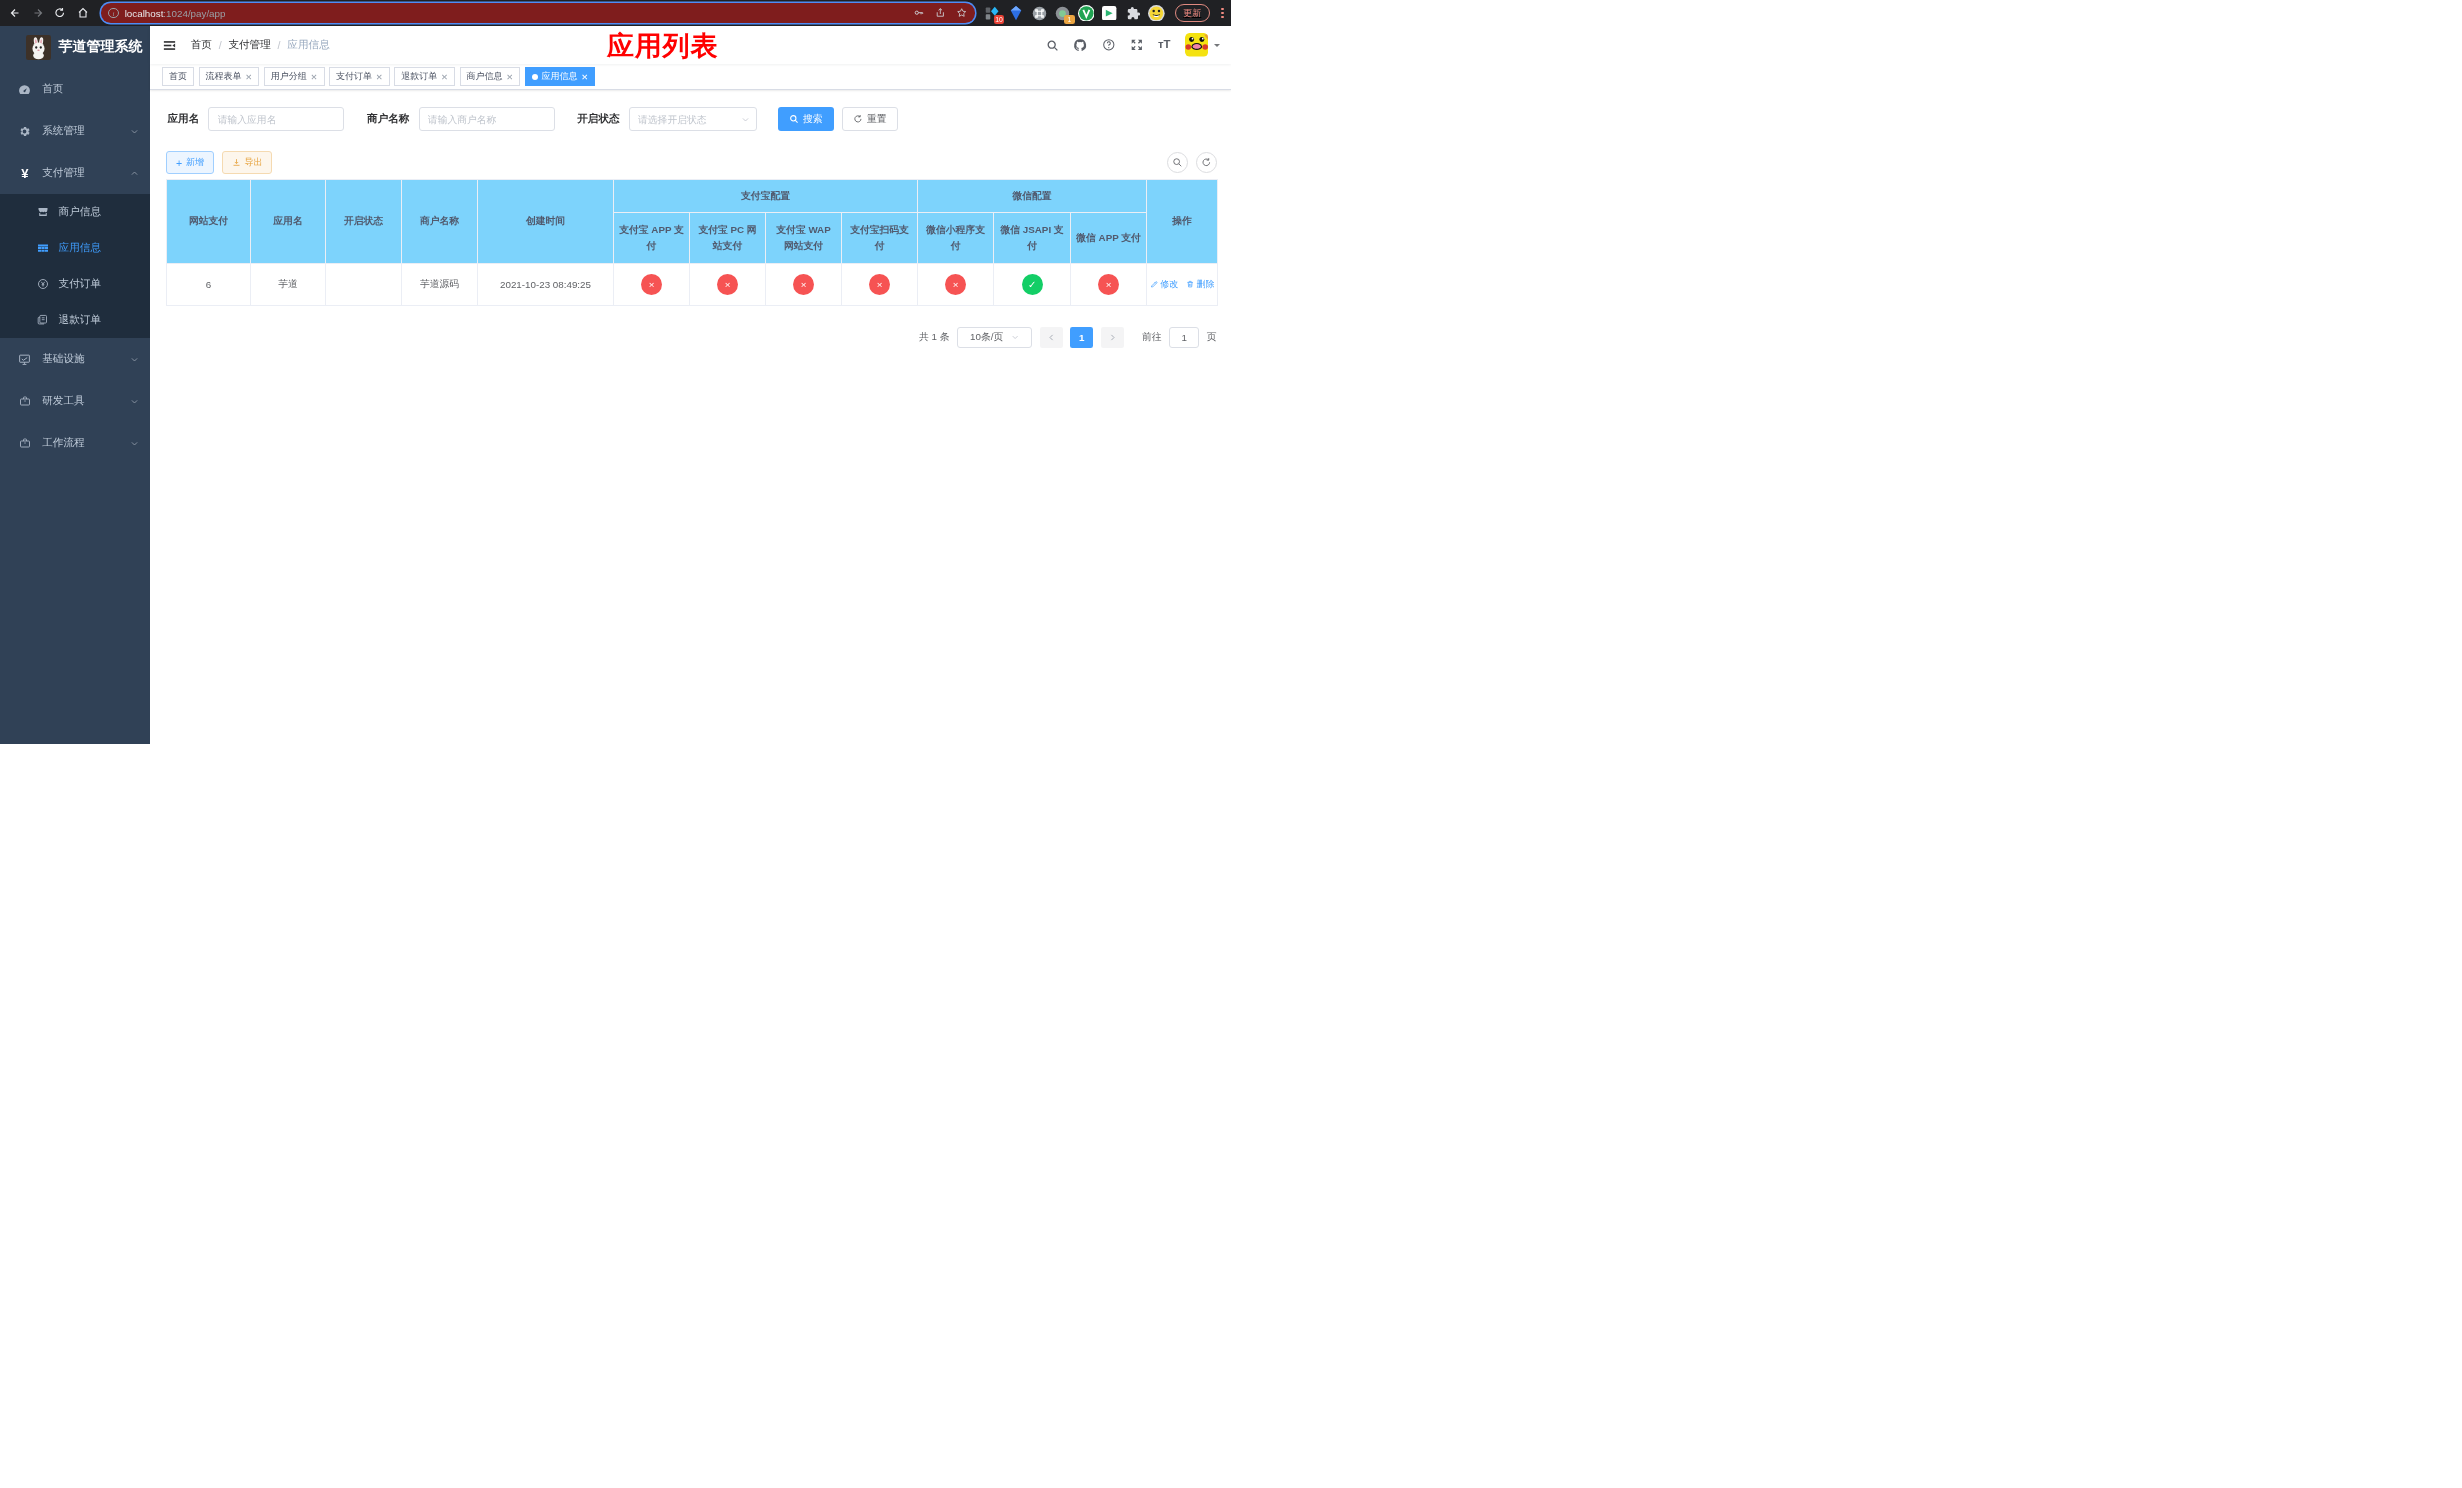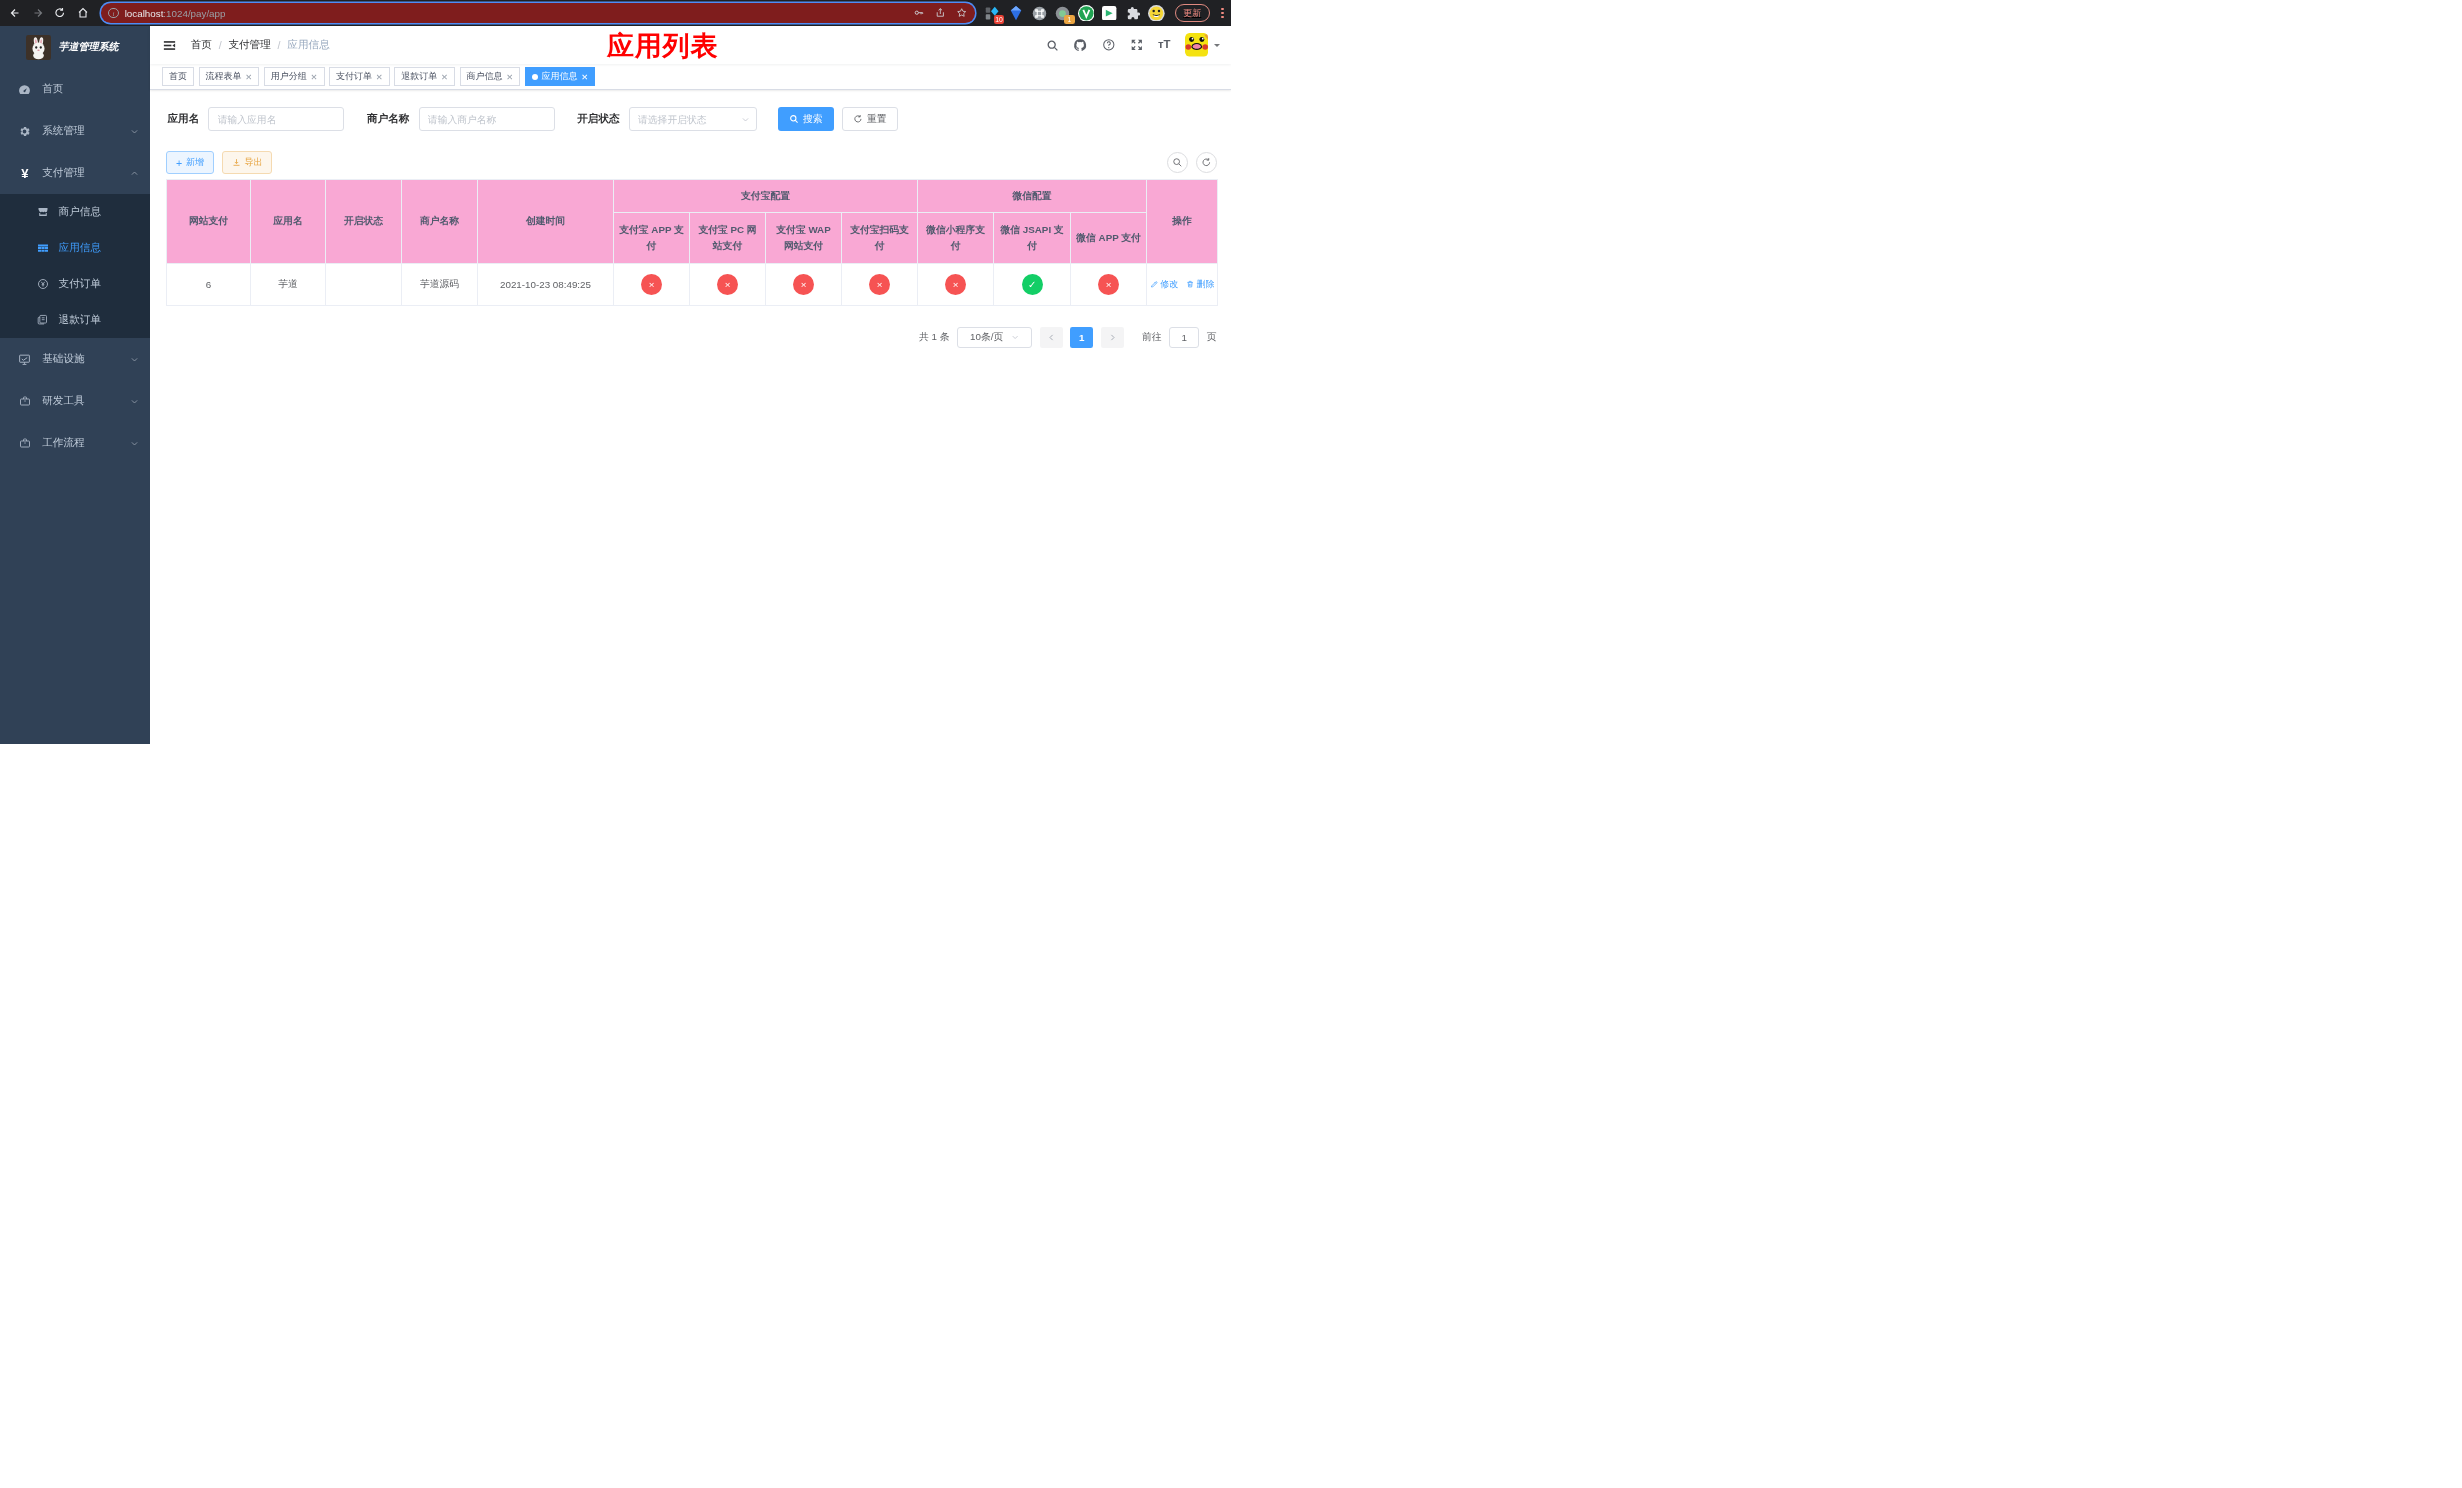--- a/index.html
+++ b/index.html
@@ -28,21 +28,21 @@
   .chrome-dots { display:flex; flex-direction:column; gap:1.5px; margin:0 1.5px 0 4.5px; }
   .chrome-dots i { width:2.3px; height:2.3px; border-radius:50%; background:#f28b82; }
 
   
   .app { display:flex; height:719px; }
 
   
   .sidebar { width:150px; background:#304156; flex:0 0 auto; display:flex; flex-direction:column; }
   .logo-row { height:42px; display:flex; align-items:center; gap:7.6px; padding:0 0 0 26px; }
   .logo-img { width:25px; height:25px; border-radius:2.3px; overflow:hidden; flex:0 0 auto; }
-  .logo-title { color:#fff; font-size:10px; font-weight:bold; white-space:nowrap;font-style:italic; }
+  .logo-title { color:#fff; font-size:14px; font-weight:bold; white-space:nowrap; }
   .menu { flex:1; overflow:hidden; }
   .m-item { height:42px; display:flex; align-items:center; padding:0 10.6px 0 18px; color:#bfcbd9; font-size:10.6px; gap:10.6px; cursor:pointer; }
   .m-item .mi-icon { width:13.6px; display:flex; justify-content:center; color:#aab6c5; font-weight:bold; }
   .m-item .mi-label { flex:1; }
   .m-item .chev { color:#8d98a7; }
   .submenu { background:#1f2d3d; }
   .s-item { height:36px; display:flex; align-items:center; padding:0 10.6px 0 36px; color:#bfcbd9; font-size:10.6px; gap:9px; cursor:pointer; }
   .s-item .mi-icon { width:13.6px; display:flex; justify-content:center; color:#aab6c5; }
   .s-item.active, .s-item.active .mi-icon { color:#409EFF; }
 
@@ -92,21 +92,21 @@
   .btn-add { background:#ecf5ff; border-color:#a0cfff; color:#409EFF; }
   .btn-export { background:#fdf6ec; border-color:#f5dab1; color:#e6a23c; }
   .toolbar-right { margin-left:auto; display:flex; gap:7.6px; }
   .circle-btn { width:21px; height:21px; border-radius:50%; border:0.8px solid #dcdde0; background:#fff;
     color:#606266; display:flex; align-items:center; justify-content:center; cursor:pointer; }
 
   
   .tbl-wrap { margin-top:4.5px; }
   table.grid { border-collapse:collapse; table-layout:fixed; width:1051px; }
   table.grid th, table.grid td { border:0.8px solid #ebeef5; text-align:center; vertical-align:middle; }
-  table.grid thead th { background:#f9a8d4; color:#515a6e; font-size:9.8px; font-weight:bold; padding:3px 4.5px; line-height:16px; }
+  table.grid thead th { background:#7dd3fc; color:#515a6e; font-size:9.8px; font-weight:bold; padding:3px 4.5px; line-height:16px; }
   tr.h-group th { height:33px; }
   tr.h-sub th { height:51px; }
   table.grid tbody td { height:42px; color:#606266; font-size:9.8px; }
   .status-circle { width:21px; height:21px; border-radius:50%; margin:0 auto; display:flex; align-items:center;
     justify-content:center; color:#fff; font-size:9.8px; }
   .status-circle.fail { background:#f65353; }
   .status-circle.ok { background:#13ce66; }
   .switch { width:30px; height:15px; border-radius:7.6px; background:#dcdfe6; margin:0 auto; position:relative; cursor:pointer; }
   .switch.on { background:#2b9dfe; }
   .switch .knob { position:absolute; top:1.5px; left:1.5px; width:12px; height:12px; border-radius:50%; background:#fff; }

